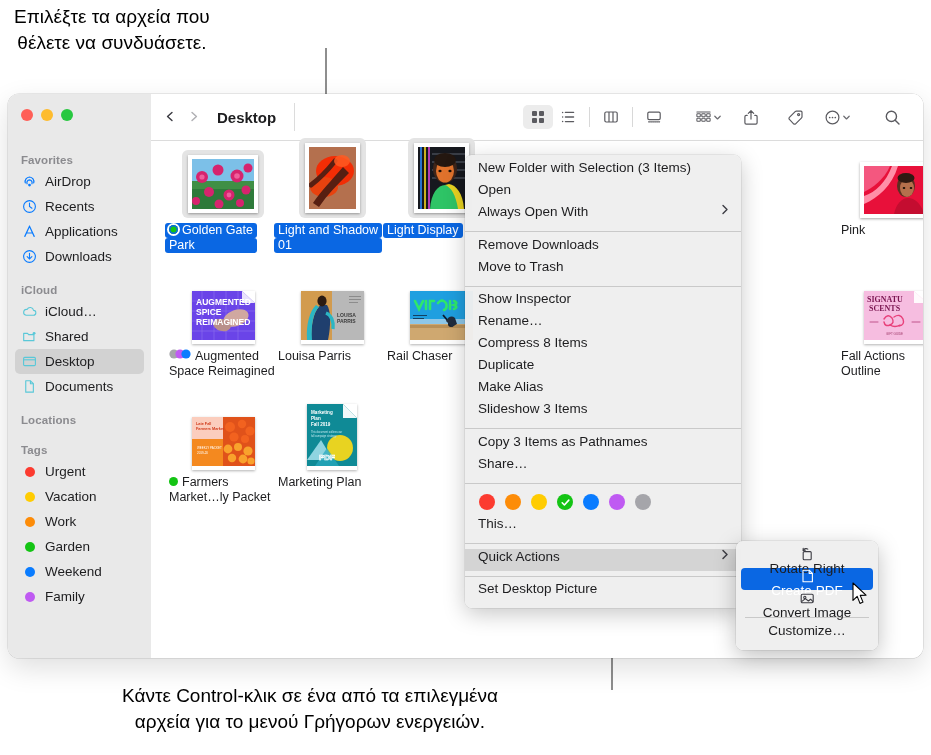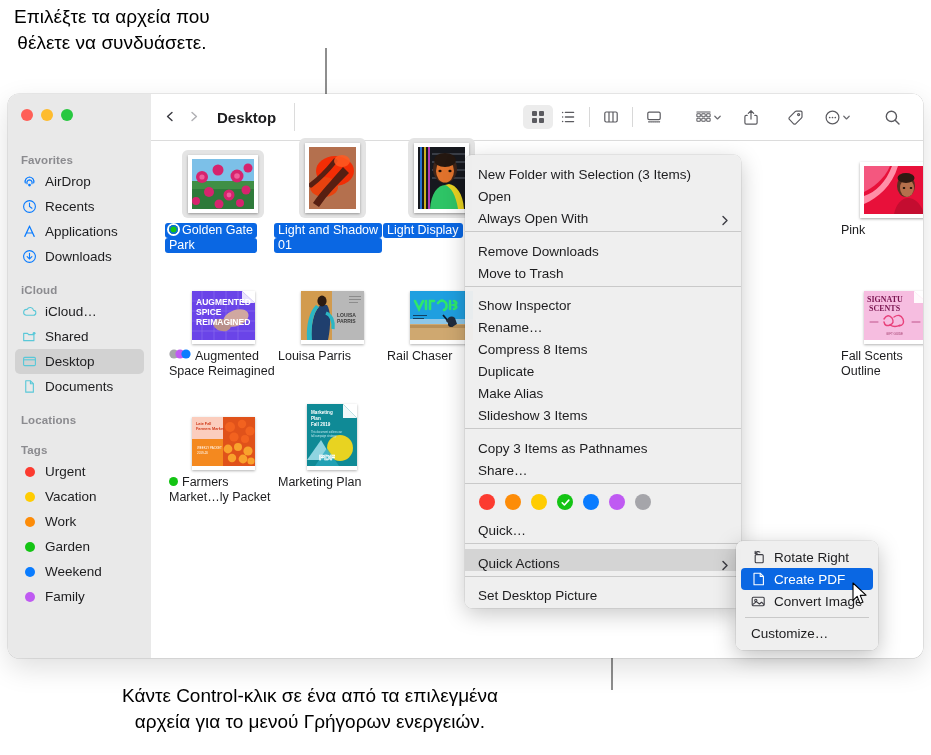--- a/index.html
+++ b/index.html
@@ -176,21 +176,21 @@
     background: rgba(238,238,238,0.97);
     border-radius: 7px;
     box-shadow: 0 0 0 0.5px rgba(0,0,0,0.12), 0 6px 22px rgba(0,0,0,0.22);
     padding: 5px 0 5px 0;
     font-size: 13.5px;
     color: #1d1d1f;
     z-index: 40;
   }
   .mi {
     height: 22px;
-    display: flex; align-items: flex-end;
+    display: flex; align-items: flex-start;
     padding: 0 12px 0 13px;
     position: relative;
   }
   .mi.highlight { background: #d4d4d4; }
   .mi .arrow { margin-left: auto; color:#3c3c43; width:8px; height:11px; }
   .msep { height: 0.5px; background: #c9c9c9; margin: 5px 0 5px 0; }
   .tagrow { display:flex; align-items:center; gap: 10px; padding: 6px 13px 4px 14px; }
   .tagdot { width: 16px; height:16px; border-radius:50%; display:flex; align-items:center; justify-content:center; }
   .tagdot svg { display:block; }
 
@@ -202,24 +202,25 @@
     background: rgba(239,239,239,0.98);
     border-radius: 7px;
     box-shadow: 0 0 0 0.5px rgba(0,0,0,0.12), 0 6px 22px rgba(0,0,0,0.25);
     padding: 5px 0;
     font-size: 13.5px;
     color:#1d1d1f;
     z-index: 50;
   }
   .smi {
     height: 22px;
-    display:flex; align-items:center; gap:8px;
+    display:flex; align-items:center; 
     padding: 0 10px;
     margin: 0 5px;
     border-radius: 4px;
+    flex-direction: column;
   }
   .smi.highlight { background:#0a67e3; color:#fff; }
   .smi .sico { width:15px; height:15px; flex:0 0 15px; display:flex; align-items:center; justify-content:center; }
   .smsep { height:0.5px; background:#c9c9c9; margin:5px 9px; }
 
   #cursor { position:absolute; left:852px; top:582px; z-index:60; }
 </style>
 </head>
 <body>
 
@@ -699,21 +700,21 @@
                 <g stroke="#c0558c" stroke-width="1" stroke-linecap="round">
                   <path d="M6 31 h8M48 31 h8"></path>
                 </g>
                 <g fill="#a03a6a" font-family="Liberation Sans, sans-serif" font-size="3">
                   <text x="22" y="44">GIFT GUIDE</text>
                 </g>
               </svg>
             </div>
           </div>
           <div class="label">
-            <span class="ln">Fall Scents</span>
+            <span class="ln">Fall Actions</span>
             <span class="ln">Outline</span>
           </div>
         </div>
 
         <div class="file" style="left:14px; top:252px;">
           <div class="thumb-wrap">
             <div class="doc">
               <svg class="img" width="63" height="49" viewBox="0 0 63 49">
                 <path d="M0 0 H50 L63 12 V49 H0 Z" fill="#f79a3a"></path>
                 <path d="M50 0 L63 12 H50 Z" fill="#ffffff" opacity="0.92"></path>
@@ -848,21 +849,21 @@
         <svg width="11" height="11" viewBox="0 0 11 11" fill="none" stroke="#fff" stroke-width="1.6" stroke-linecap="round" stroke-linejoin="round">
             <path d="M2.2 5.8 4.4 8 8.8 3.1"></path>
           </svg>
       </span>
       <span class="tagdot" style="background:#0a7cff"></span>
       <span class="tagdot" style="background:#bf5af2"></span>
       <span class="tagdot" style="background:#a5a5aa"></span>
     </div>
 
     <div class="mi" style="margin-top:2px;">
-        <span>Quick…</span>
+        <span>This…</span>
       </div>
 
     <div class="msep"></div>
 
     <div class="mi highlight">
       <span>Quick Actions</span>
       <svg class="arrow" viewBox="0 0 8 11" fill="none" stroke="#3c3c43" stroke-width="1.5" stroke-linecap="round" stroke-linejoin="round">
           <path d="M2 1.5 6 5.5 2 9.5"></path>
         </svg>
     </div>

